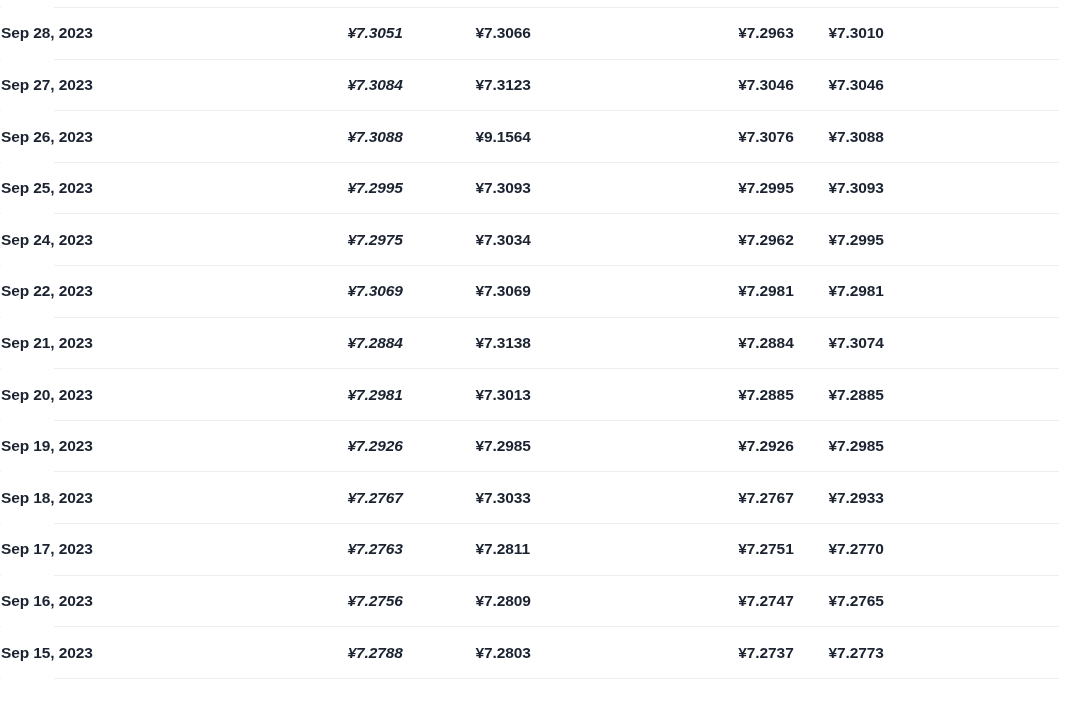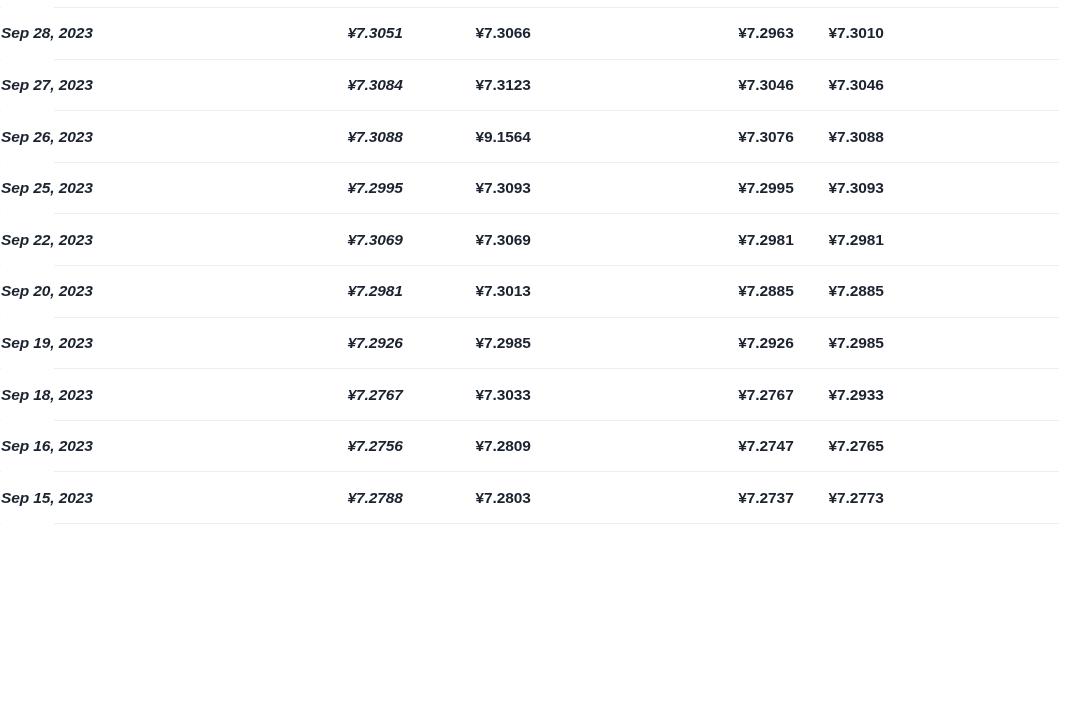--- a/index.html
+++ b/index.html
@@ -85,21 +85,20 @@
   }
 
   td.cell-close {
     text-align: left;
     padding-right: 0;
   }
 
   
   table.rate-table td:first-child {
     position: relative;
-    font-style: italic;
   }
   table.rate-table td:first-child::before {
     content: "";
     position: absolute;
     left: 0;
     bottom: -1px;
     width: 53px;
     height: 1px;
     background: #ffffff;
   }
@@ -147,27 +146,41 @@
             <td class="cell-close">¥7.3088</td>
           </tr>
           <tr>
             <td class="cell-date">Sep 25, 2023</td>
             <td class="cell-open">¥7.2995</td>
             <td class="cell-high">¥7.3093</td>
             <td class="cell-low">¥7.2995</td>
             <td class="cell-close">¥7.3093</td>
           </tr>
           <tr>
+            <td class="cell-date">Sep 24, 2023</td>
+            <td class="cell-open">¥7.2975</td>
+            <td class="cell-high">¥7.3034</td>
+            <td class="cell-low">¥7.2962</td>
+            <td class="cell-close">¥7.2995</td>
+          </tr>
+          <tr>
             <td class="cell-date">Sep 22, 2023</td>
             <td class="cell-open">¥7.3069</td>
             <td class="cell-high">¥7.3069</td>
             <td class="cell-low">¥7.2981</td>
             <td class="cell-close">¥7.2981</td>
           </tr>
           <tr>
+            <td class="cell-date">Sep 21, 2023</td>
+            <td class="cell-open">¥7.2884</td>
+            <td class="cell-high">¥7.3138</td>
+            <td class="cell-low">¥7.2884</td>
+            <td class="cell-close">¥7.3074</td>
+          </tr>
+          <tr>
             <td class="cell-date">Sep 20, 2023</td>
             <td class="cell-open">¥7.2981</td>
             <td class="cell-high">¥7.3013</td>
             <td class="cell-low">¥7.2885</td>
             <td class="cell-close">¥7.2885</td>
           </tr>
           <tr>
             <td class="cell-date">Sep 19, 2023</td>
             <td class="cell-open">¥7.2926</td>
             <td class="cell-high">¥7.2985</td>
@@ -175,20 +188,27 @@
             <td class="cell-close">¥7.2985</td>
           </tr>
           <tr>
             <td class="cell-date">Sep 18, 2023</td>
             <td class="cell-open">¥7.2767</td>
             <td class="cell-high">¥7.3033</td>
             <td class="cell-low">¥7.2767</td>
             <td class="cell-close">¥7.2933</td>
           </tr>
           <tr>
+            <td class="cell-date">Sep 17, 2023</td>
+            <td class="cell-open">¥7.2763</td>
+            <td class="cell-high">¥7.2811</td>
+            <td class="cell-low">¥7.2751</td>
+            <td class="cell-close">¥7.2770</td>
+          </tr>
+          <tr>
             <td class="cell-date">Sep 16, 2023</td>
             <td class="cell-open">¥7.2756</td>
             <td class="cell-high">¥7.2809</td>
             <td class="cell-low">¥7.2747</td>
             <td class="cell-close">¥7.2765</td>
           </tr>
           <tr>
             <td class="cell-date">Sep 15, 2023</td>
             <td class="cell-open">¥7.2788</td>
             <td class="cell-high">¥7.2803</td>

